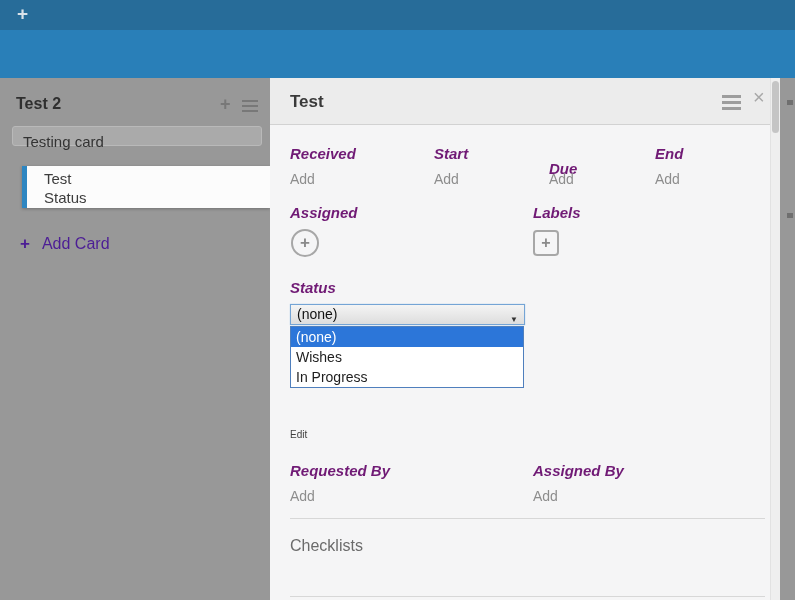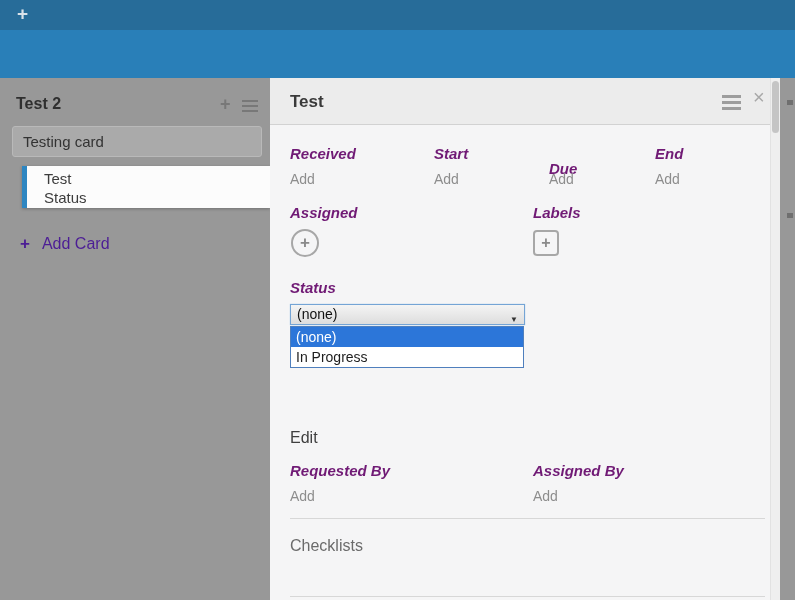--- a/index.html
+++ b/index.html
@@ -11,21 +11,21 @@
   .topbar-dark { position:absolute; left:0; top:0; width:795px; height:30px; background:#276c99; }
   .topbar-plus { position:absolute; left:17px; top:3px; color:#d9e2ea; font-size:19px; font-weight:bold; cursor:pointer; }
   .topbar-light { position:absolute; left:0; top:30px; width:795px; height:48px; background:#297fb8; }
 
   
   .list-title { position:absolute; left:16px; top:95px; font-size:16px; font-weight:bold; color:#2f2f2f; }
   .list-plus { position:absolute; left:220px; top:94px; font-size:18px; font-weight:bold; color:#787878; cursor:pointer; }
   .list-menu { position:absolute; left:242px; top:100px; width:16px; cursor:pointer; }
   .list-menu .bar { height:2px; background:#787878; margin-bottom:3px; }
 
-  .card-muted { position:absolute; left:12px; top:126px; width:250px; height:31px; background:#aaaaaa;
+  .card-muted { position:absolute; left:12px; top:126px; width:250px; height:20px; background:#aaaaaa;
     border:1px solid #b9b9b9; border-radius:3px; color:#333; font-size:15px; line-height:29px;
     padding-left:10px; cursor:pointer; }
   .card-open { position:absolute; left:22px; top:166px; width:248px; height:42px; background:#fcfcfc;
     border-left:5px solid #2e86c1; box-shadow:0 1px 3px rgba(0,0,0,0.25); color:#3d3d3d; font-size:15px;
     line-height:19px; padding:3px 0 0 17px; cursor:pointer; }
   .add-card { position:absolute; left:20px; top:234px; color:#4c1d95; font-size:16px; cursor:pointer; }
   .add-card .plus { font-weight:bold; font-size:17px; margin-right:12px; }
 
   
   .panel { position:absolute; left:270px; top:78px; width:510px; height:522px; background:#f5f5f6; }
@@ -43,21 +43,21 @@
   .label-btn { position:absolute; left:263px; top:152px; width:26px; height:26px; border:2px solid #a7a7a7;
     border-radius:4px; color:#8a8a8a; font-size:16px; font-weight:bold; text-align:center; line-height:22px; cursor:pointer; }
 
   .select-box { position:absolute; left:20px; top:226px; width:235px; height:21px;
     background:linear-gradient(#f4f4f4,#dddddd); border:1px solid #74a4d5; box-shadow:0 0 1px #9cc3e8;
     font-size:14px; color:#111; line-height:19px; padding-left:6px; cursor:pointer; }
   .select-arrow { position:absolute; right:6px; top:5px; font-size:8px; color:#333; }
   .listbox { position:absolute; left:20px; top:248px; width:234px; background:#ffffff; border:1px solid #4f7fbd; }
   .option { height:20px; font-size:14px; color:#1d1d1d; line-height:20px; padding-left:5px; cursor:pointer; }
   .option.selected { background:#2c76d9; color:#ffffff; }
-  .edit-link { position:absolute; left:20px; top:351px; font-size:16px; color:#3f3f3f; cursor:pointer; }
+  .edit-link { position:absolute; left:20px; top:351px; font-size:10px; color:#3f3f3f; cursor:pointer; }
 
   .divider { position:absolute; left:20px; width:475px; height:1px; background:#d7d7d7; }
   .checklists-title { position:absolute; left:20px; top:459px; font-size:16px; color:#6b6b6b;text-align:right; }
   .add-checklist { position:absolute; left:20px; top:484px; font-size:15px; color:#4a4a4a; cursor:pointer; }
   .add-checklist .plus { color:#9a9a9a; font-weight:bold; margin-right:3px; }
 
   
   .scrollbar { position:absolute; right:0; top:0; width:10px; height:522px; background:#efefef; border-left:1px solid #e2e2e2; z-index:5; }
   .scroll-thumb { position:absolute; left:1px; top:3px; width:7px; height:52px; background:#c5c5c5; border-radius:4px; cursor:pointer; }
 
@@ -120,20 +120,21 @@
     <div class="heading" style="left:263px;top:126px;">Labels</div>
     <div class="label-btn">+</div>
 
     <div class="heading" style="left:20px;top:201px;">Status</div>
     <div class="select-box">
       <span>(none)</span>
       <span class="select-arrow">▼</span>
     </div>
     <div class="listbox">
       <div class="option selected">(none)</div>
+      <div class="option">Wishes</div>
       <div class="option">In Progress</div>
     </div>
     <div class="edit-link">Edit</div>
 
     <div class="heading" style="left:20px;top:384px;">Requested By</div>
     <div class="add-link" style="left:20px;top:410px;">Add</div>
     <div class="heading" style="left:263px;top:384px;">Assigned By</div>
     <div class="add-link" style="left:263px;top:410px;">Add</div>
 
     <div class="divider" style="top:440px;"></div>

